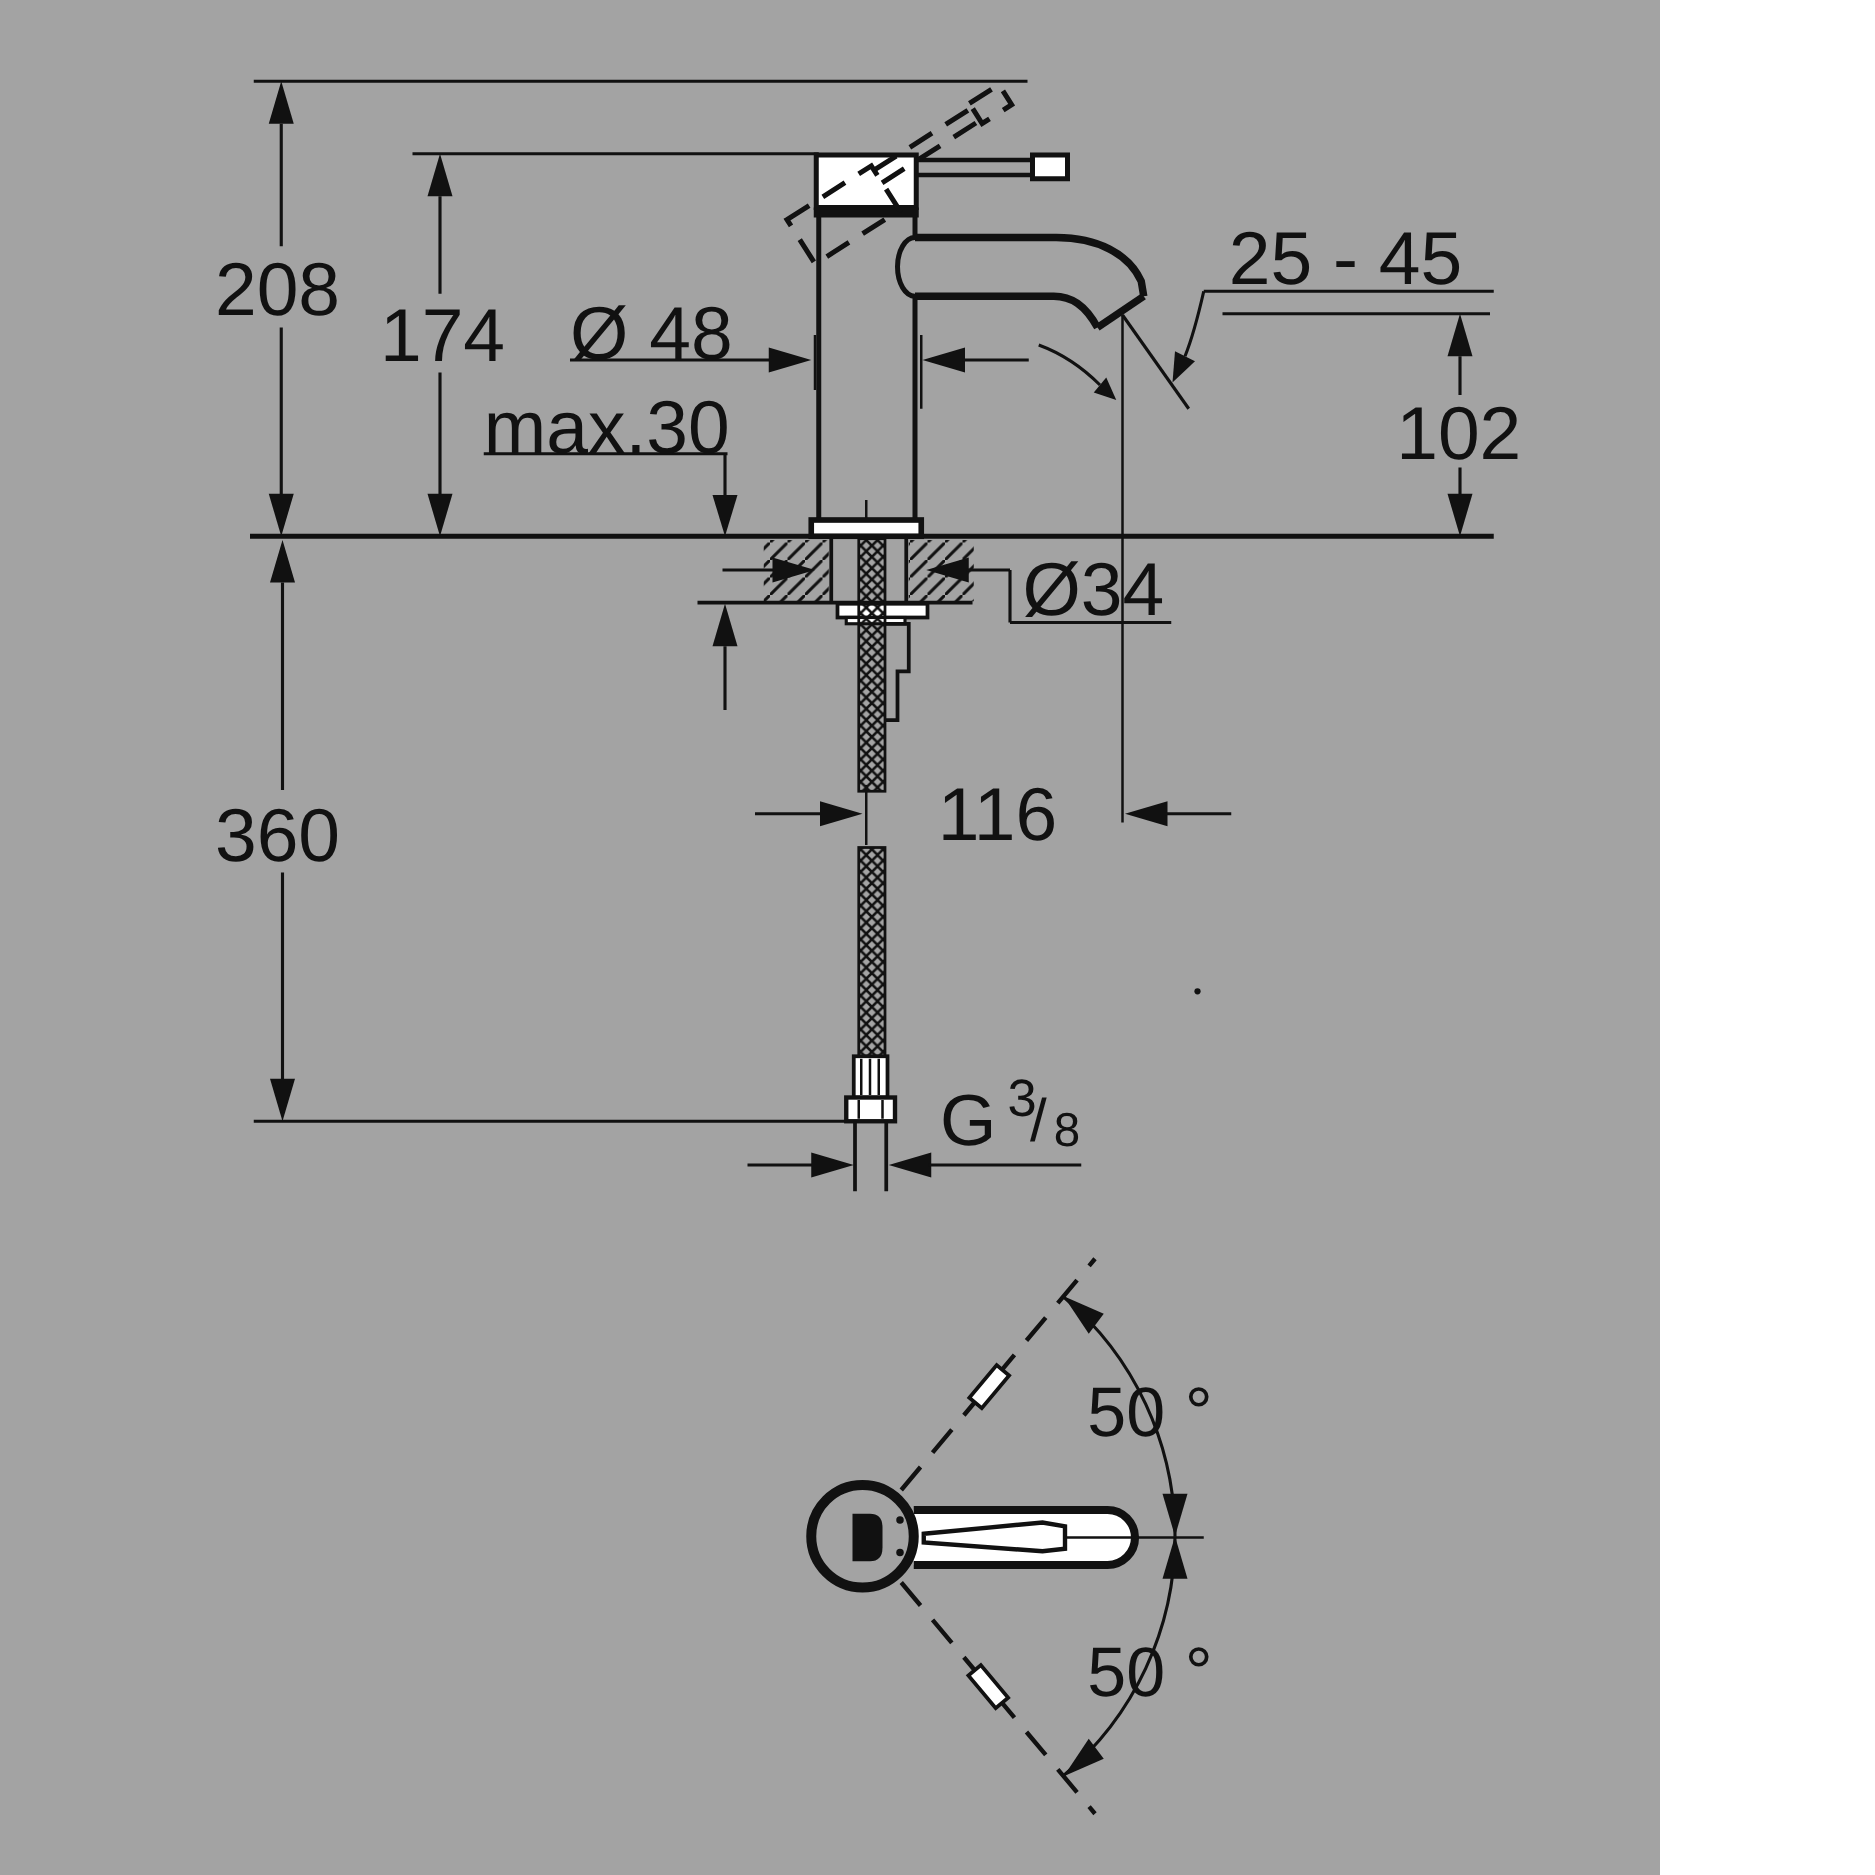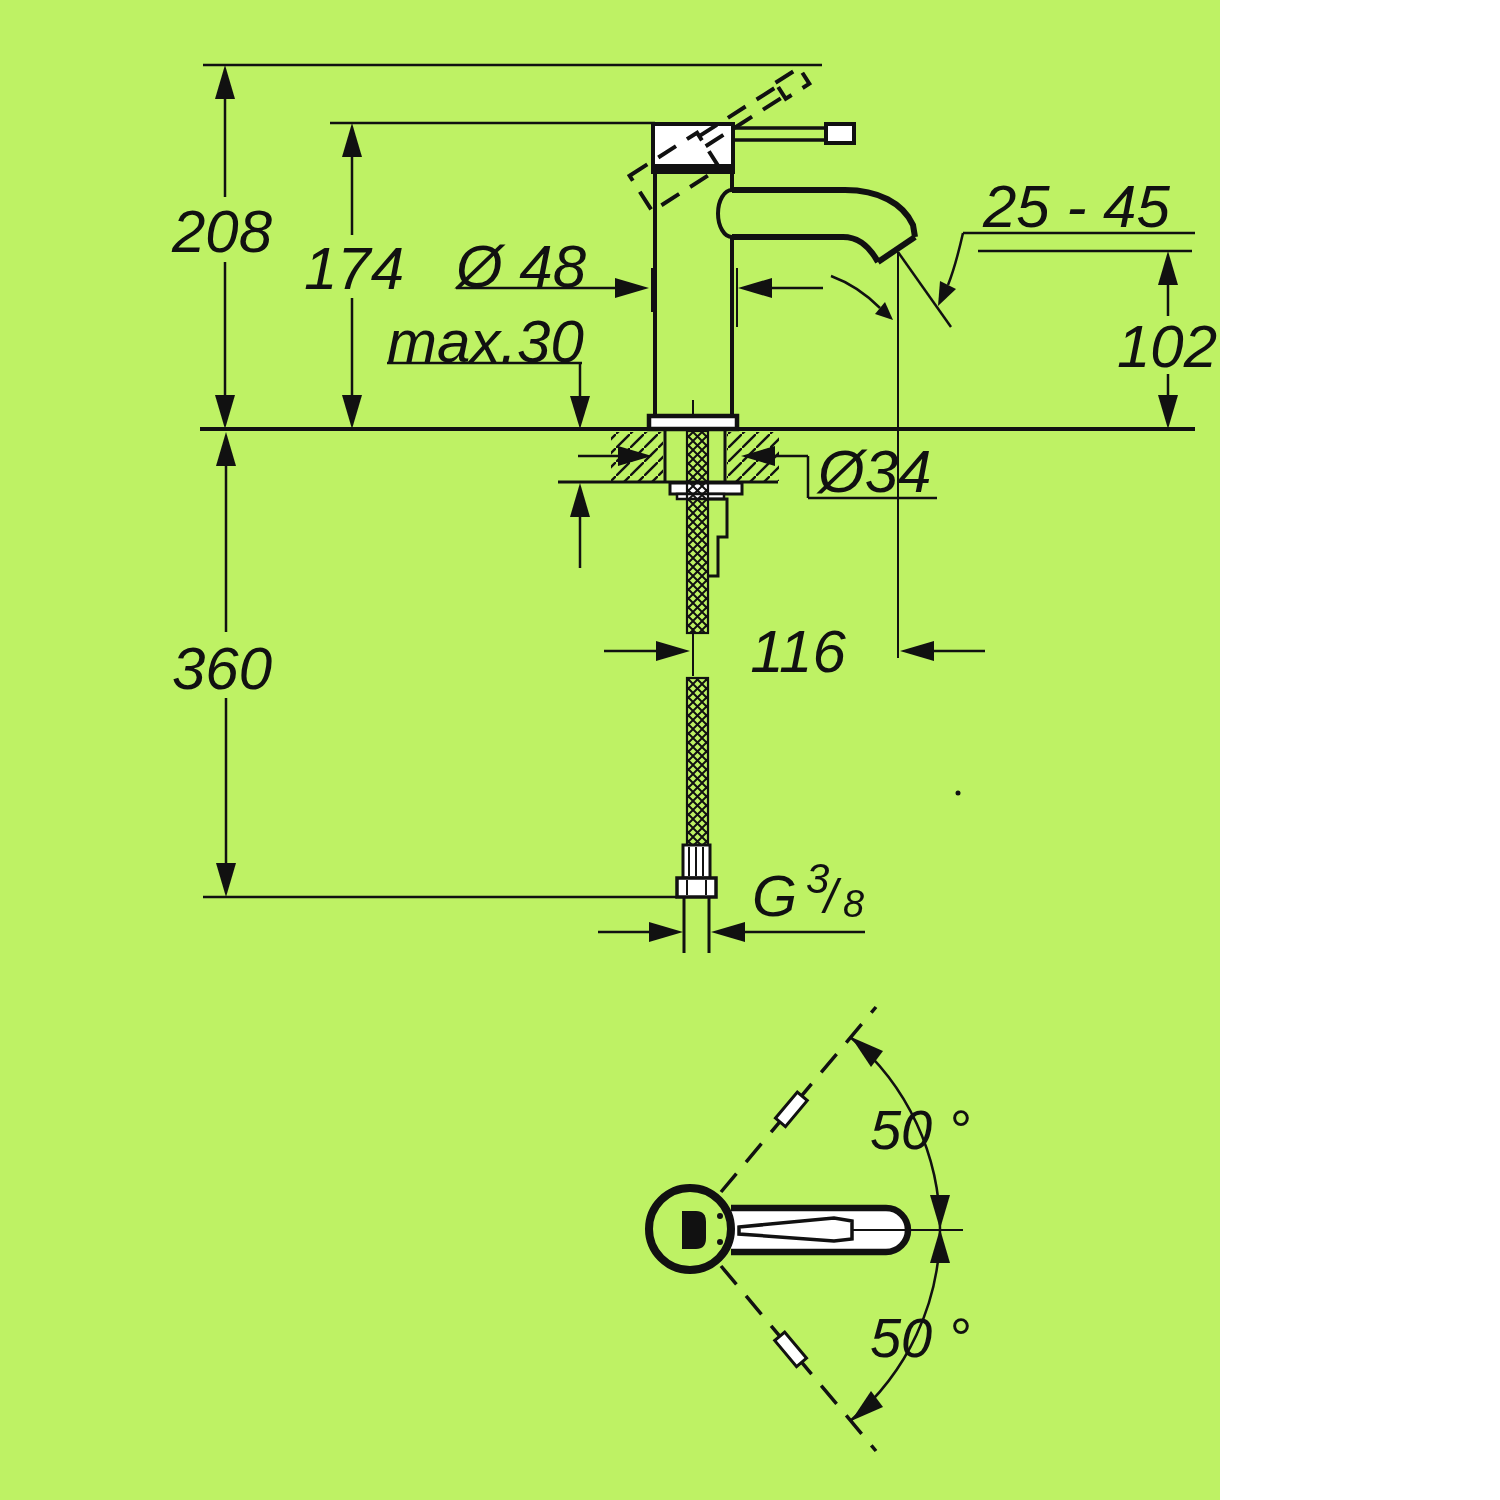--- a/index.html
+++ b/index.html
@@ -1,17 +1,17 @@
 <!DOCTYPE html>
 <html><head>
 <meta charset="utf-8">
 <style>
   html,body{margin:0;padding:0;background:#ffffff;}
-  .page{position:relative;width:1220px;height:1500px;background:#bef264;overflow:hidden;
-        font-family:"Liberation Sans", sans-serif;font-style:italic;}
+  .page{position:relative;width:1328px;height:1500px;background:#a3a3a3;overflow:hidden;
+        font-family:"Liberation Sans", sans-serif;}
   svg{position:absolute;left:0;top:0;}
   text{fill:#111111;font-family:"Liberation Sans", sans-serif;}
   .dim-label{font-size:60px;}
   .dim-label-small{font-size:56px;}
   .thin{stroke:#111111;stroke-width:2.5;fill:none;}
   .xthin{stroke:#111111;stroke-width:2;fill:none;}
   .solid4{stroke:#111111;stroke-width:4;fill:none;}
   .solid3{stroke:#111111;stroke-width:3;fill:none;}
   .spout{stroke:#111111;stroke-width:6;fill:none;}
   .arrow{fill:#111111;stroke:none;}

